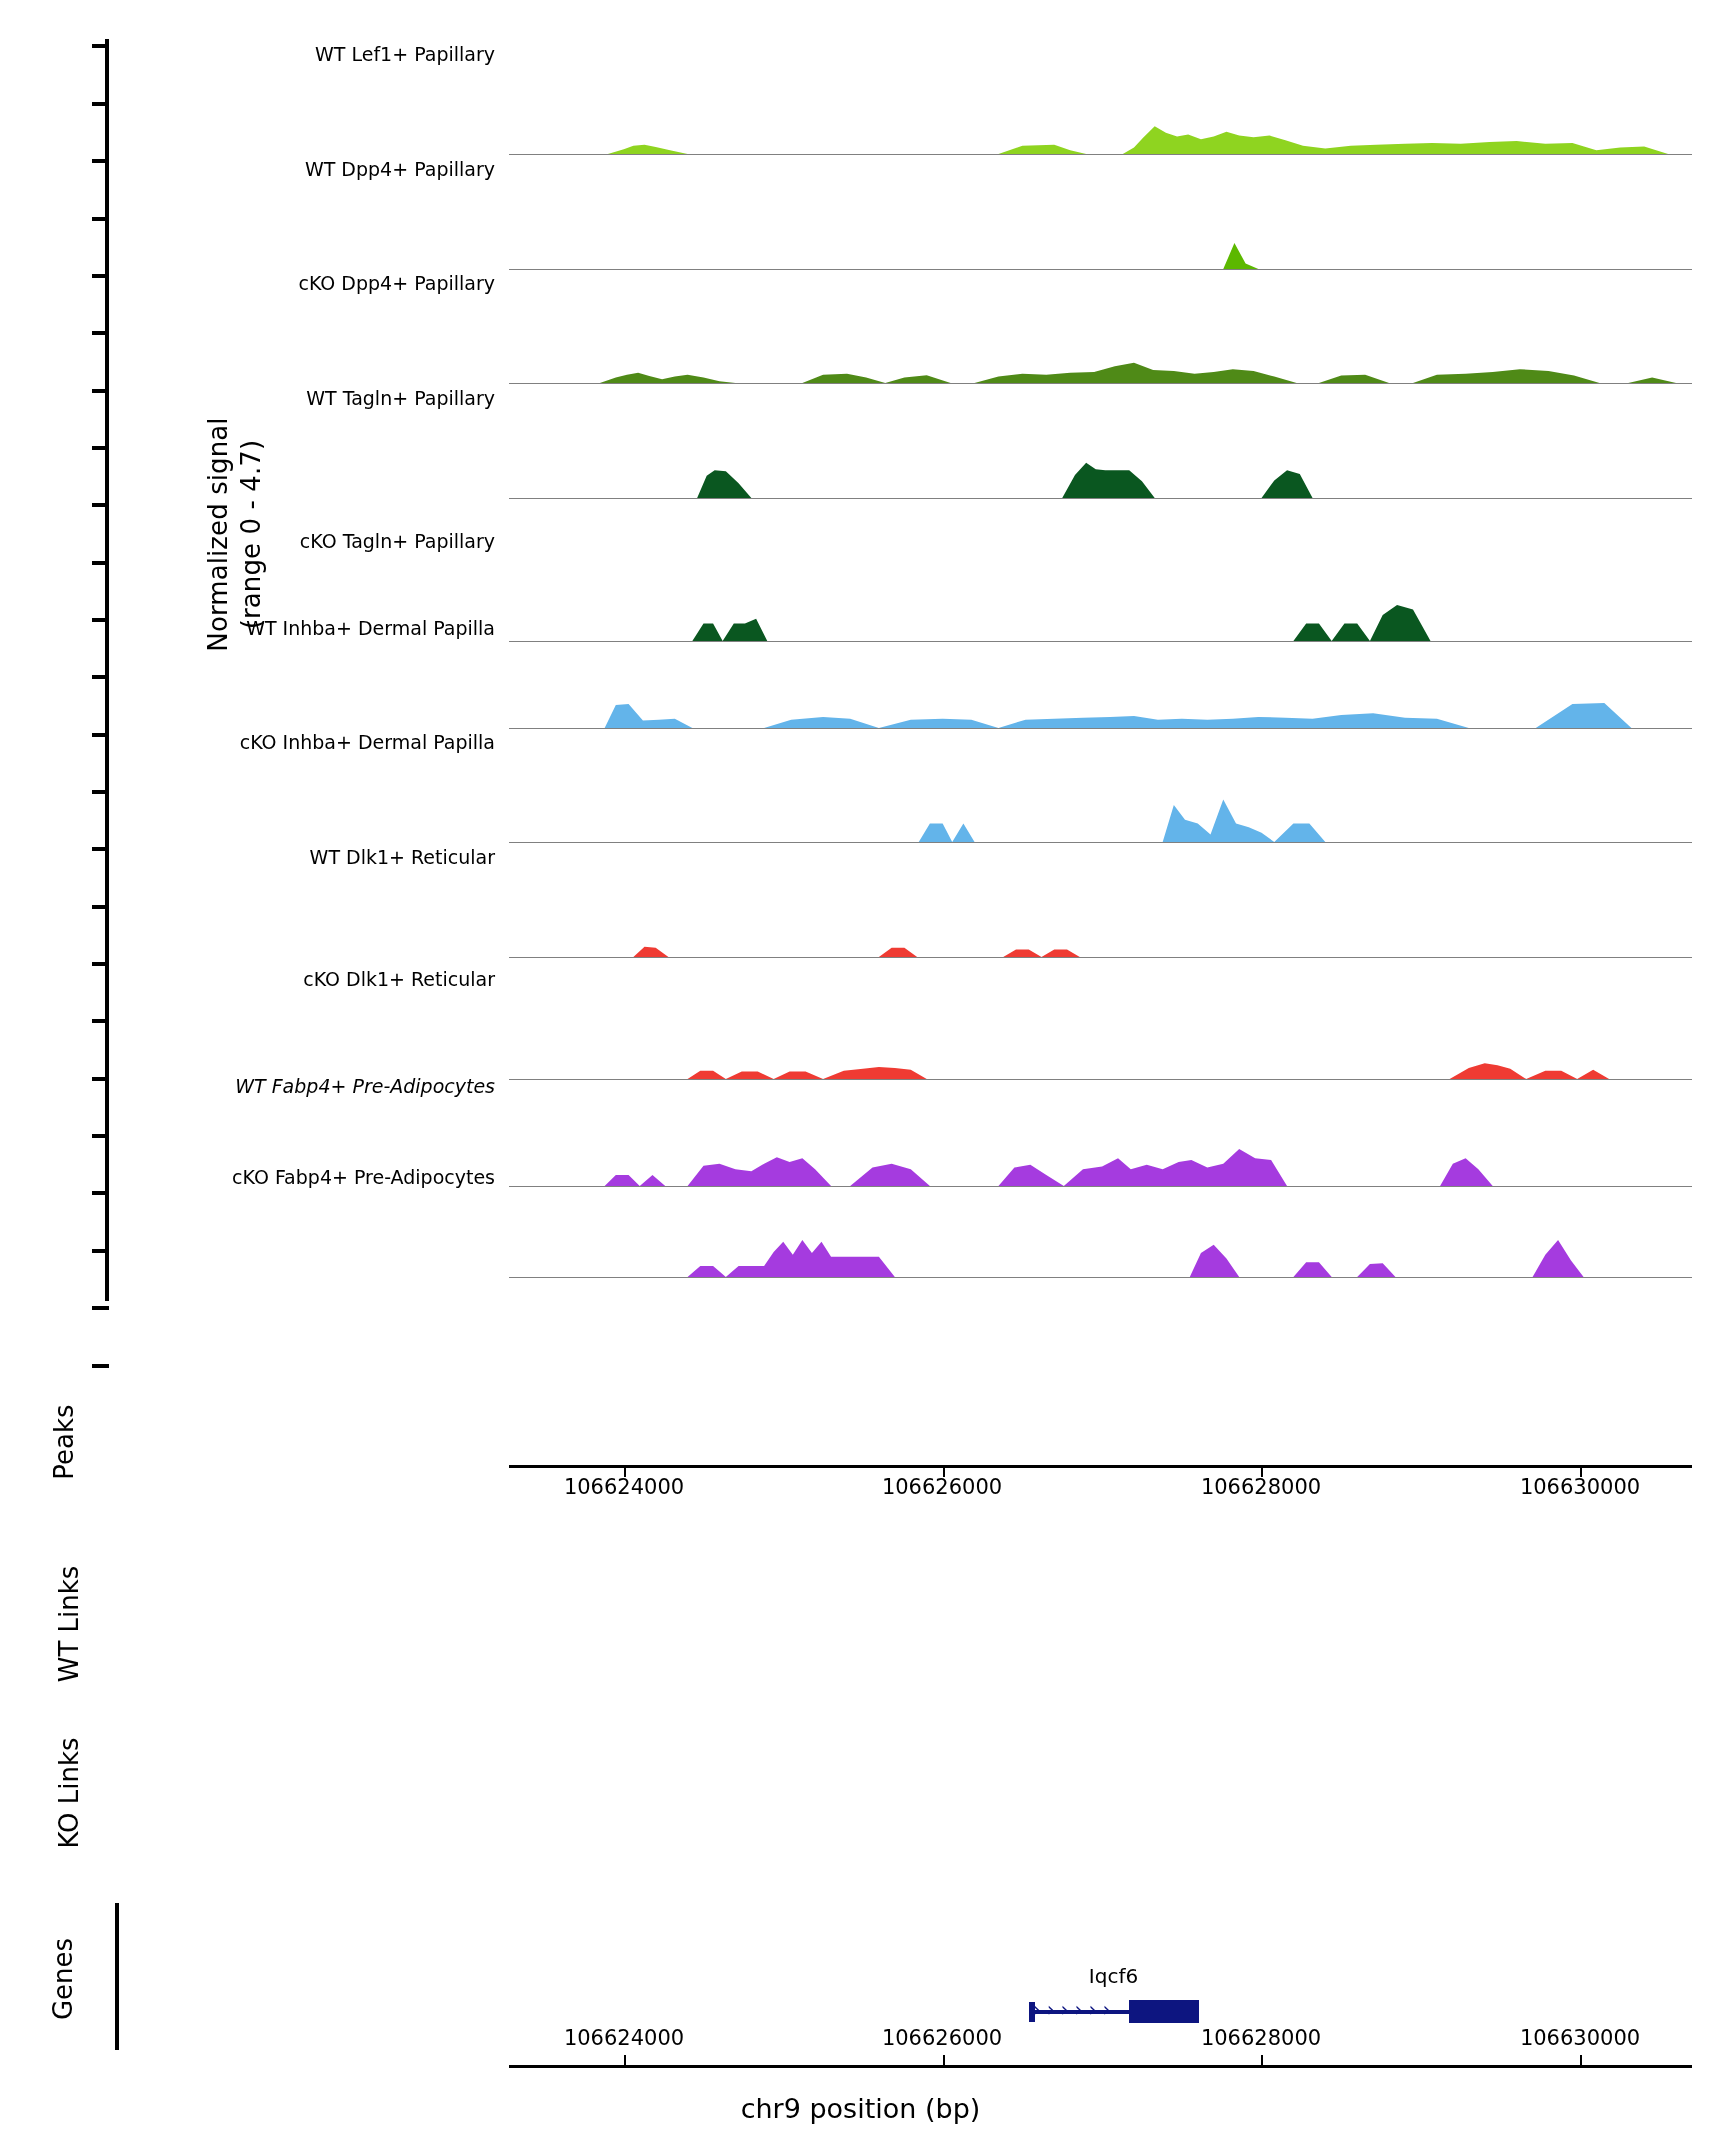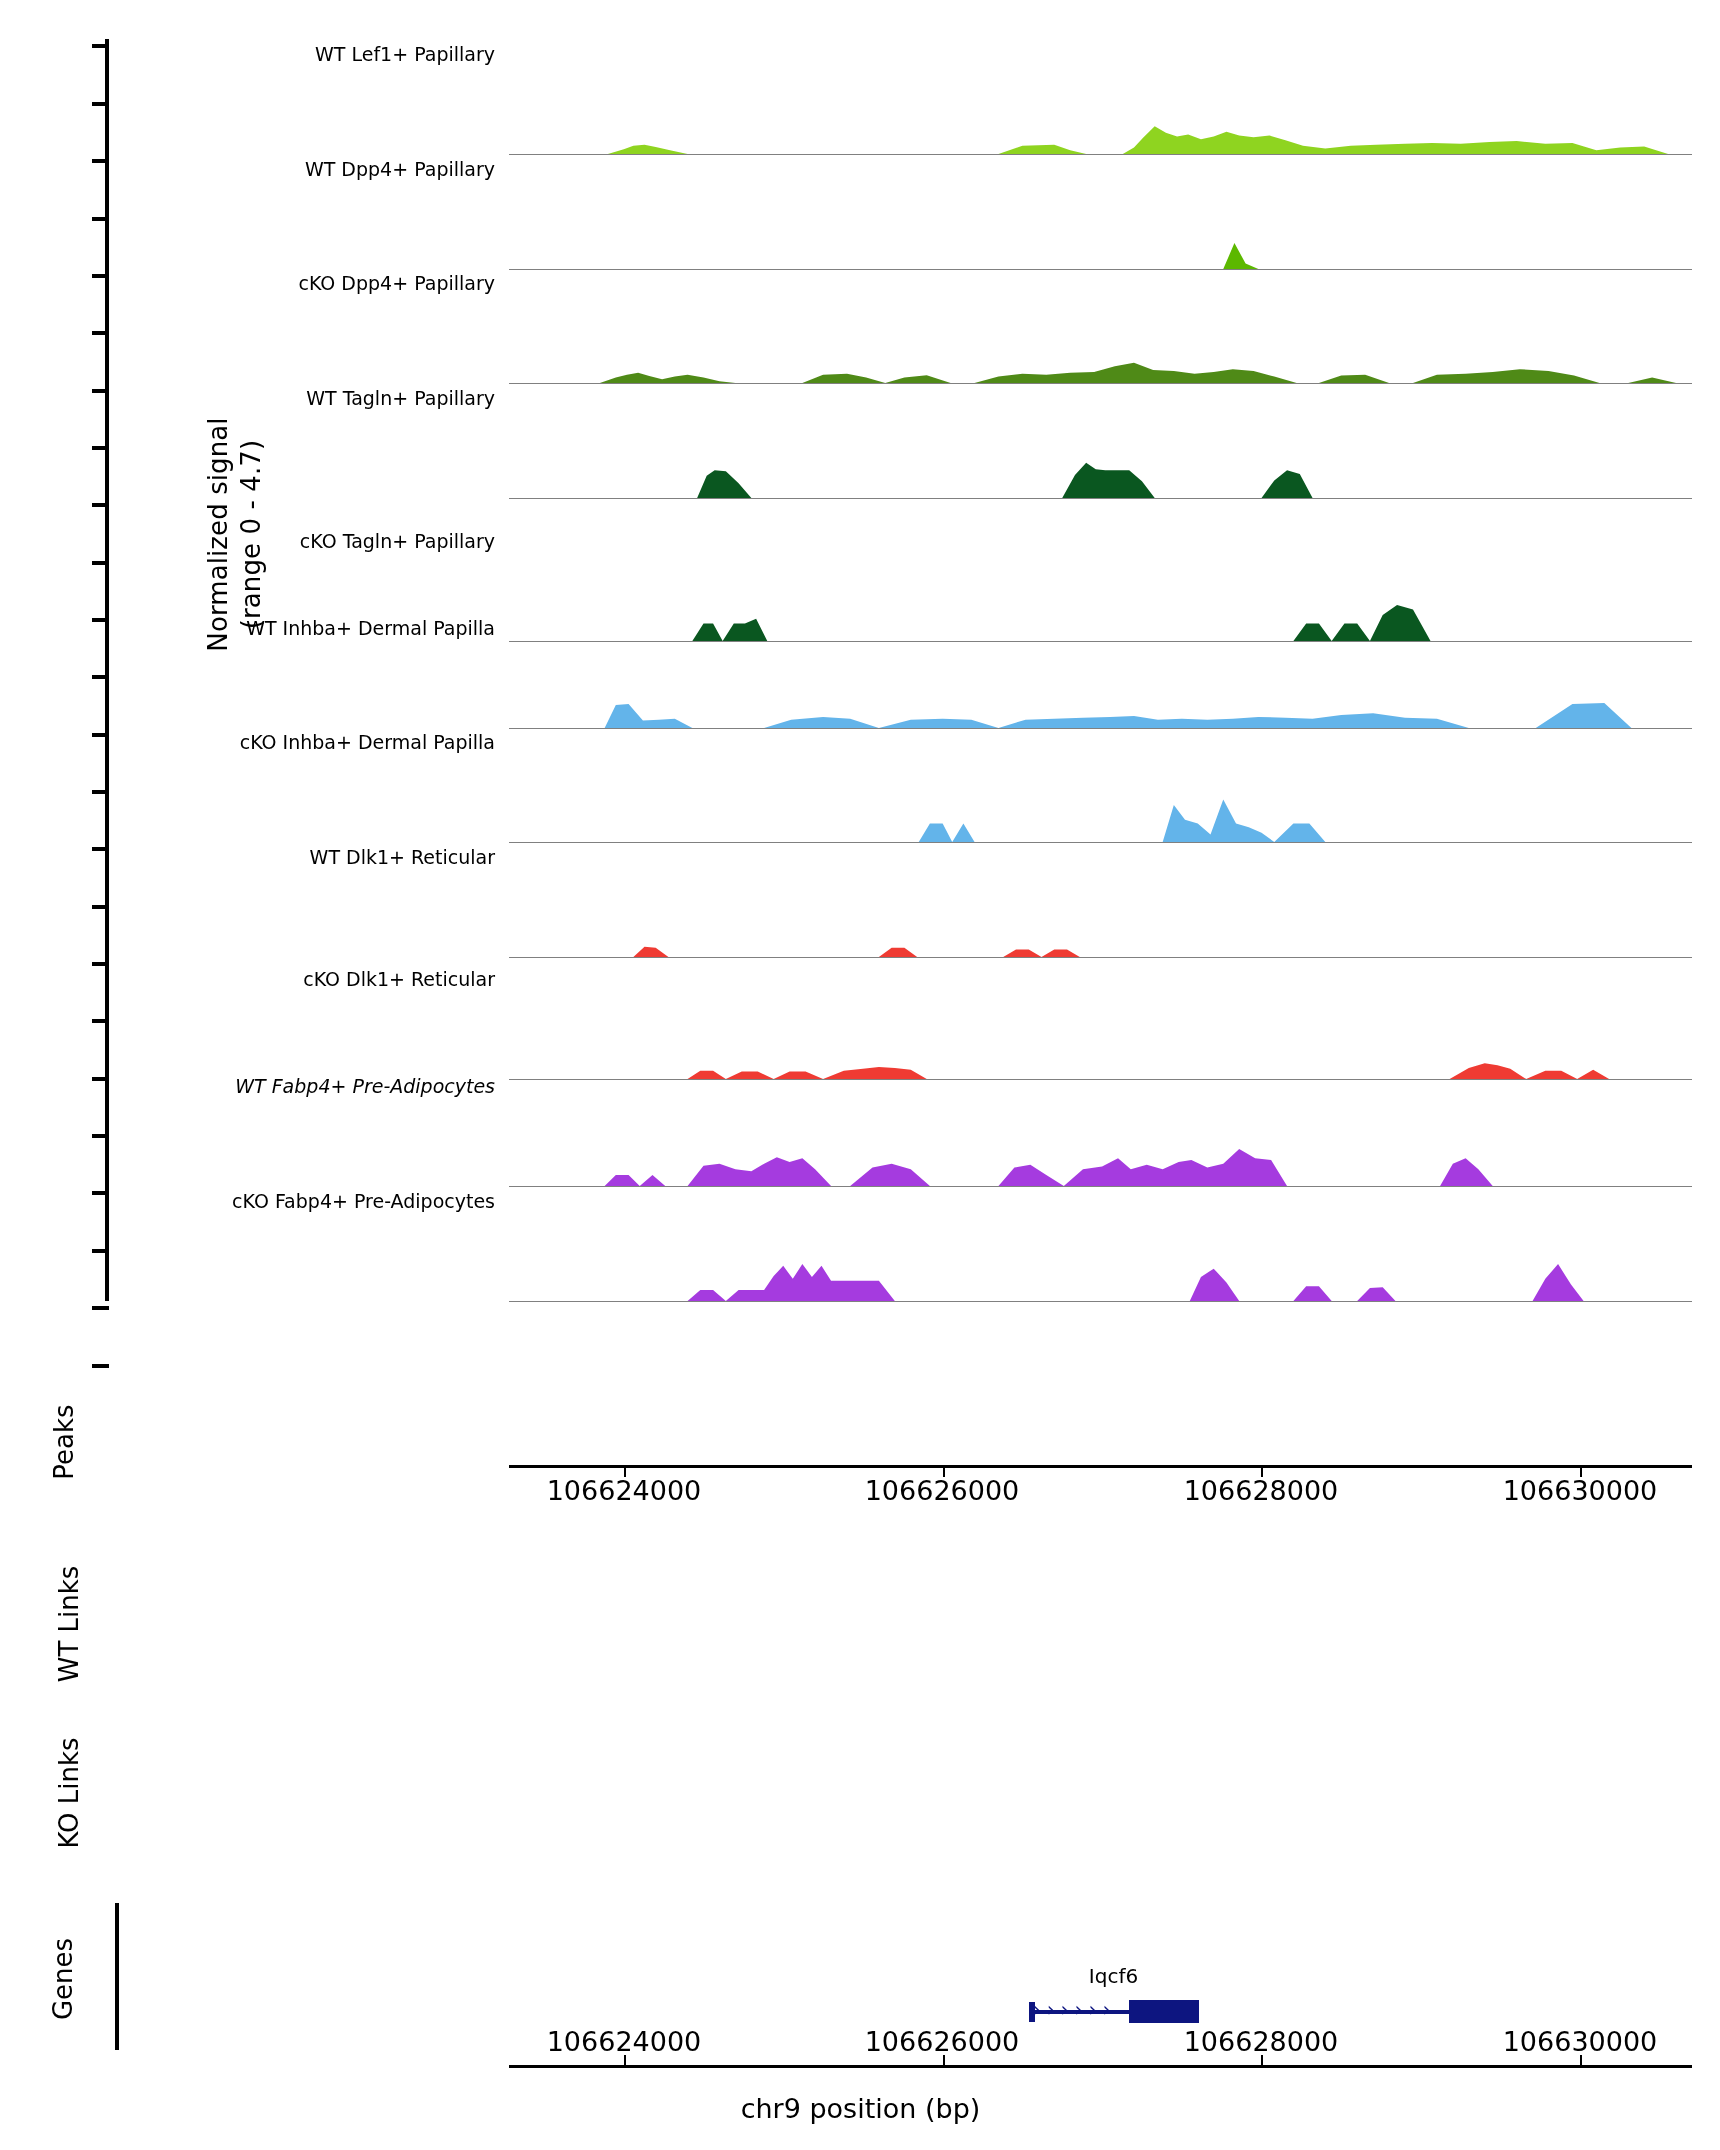--- a/index.html
+++ b/index.html
@@ -110,21 +110,21 @@
     background: #000000;
   }
   .axis-tick {
     position: absolute;
     width: 2.2px;
     height: 10px;
     background: #000000;
   }
   .axis-tick-label {
     position: absolute;
-    font-size: 27px;
+    font-size: 21px;
     text-align: center;
     width: 186px;
     white-space: nowrap;
   }
   .axis-title {
     position: absolute;
     font-size: 27px;
     text-align: center;
     width: 1721px;
     left: 0;
@@ -283,21 +283,21 @@
       </div>
       <div class="track" style="top: 1075px; font-style: italic;">
         <div class="track-label">WT Fabp4+ Pre-Adipocytes</div>
         <div class="track-plot">
           <svg viewBox="0 0 1650 148" preserveAspectRatio="none">
             <path d="M133.42 148.00 L148.99 132.51 L166.78 132.51 L182.35 148.00 L200.13 132.51 L217.92 148.00 L249.06 148.00 L271.29 119.60 L293.53 117.01 L315.77 124.76 L338.01 127.34 L355.80 117.01 L373.58 107.98 L391.37 114.43 L409.16 109.27 L426.95 124.76 L449.19 148.00 L475.88 148.00 L507.01 122.18 L533.69 117.01 L560.38 124.76 L587.06 148.00 L615.97 148.00 L682.68 148.00 L704.92 122.18 L727.16 118.31 L749.39 132.51 L773.85 148.00 L800.54 124.76 L827.22 120.89 L849.46 109.27 L867.25 124.76 L889.49 118.31 L911.73 124.76 L933.96 114.43 L951.75 111.85 L973.99 122.18 L996.23 117.01 L1018.46 96.36 L1040.70 109.27 L1062.94 111.85 L1085.18 148.00 L1298.65 148.00 L1316.44 117.01 L1334.23 109.27 L1352.02 124.76 L1372.04 148.00 L1372.04 148 L133.42 148 Z" fill="#a53bdf" stroke="none"></path>
           </svg>
           <div class="baseline"></div>
         </div>
       </div>
-      <div class="track" style="top: 1190px; text-decoration: underline;">
+      <div class="track" style="top: 1166px; text-decoration: underline;">
         <div class="track-label">cKO Fabp4+ Pre-Adipocytes</div>
         <div class="track-plot">
           <svg viewBox="0 0 1650 148" preserveAspectRatio="none">
             <path d="M249.06 148.00 L266.85 132.51 L284.64 132.51 L302.43 148.00 L320.22 132.51 L338.01 132.51 L355.80 132.51 L369.14 113.14 L382.48 98.94 L395.82 117.01 L409.16 96.36 L422.51 114.43 L435.85 98.94 L449.19 119.60 L462.53 119.60 L475.88 119.60 L493.67 119.60 L515.90 119.60 L538.14 148.00 L949.53 148.00 L965.09 114.43 L982.88 102.81 L1000.67 122.18 L1018.46 148.00 L1094.07 148.00 L1111.86 127.34 L1129.65 127.34 L1147.44 148.00 L1183.02 148.00 L1200.81 129.93 L1218.60 128.63 L1236.39 148.00 L1427.63 148.00 L1445.42 117.01 L1463.21 96.36 L1481.00 124.76 L1498.79 148.00 L1498.79 148 L249.06 148 Z" fill="#a53bdf" stroke="none"></path>
           </svg>
           <div class="baseline"></div>
         </div>
       </div>
     </div>
 

